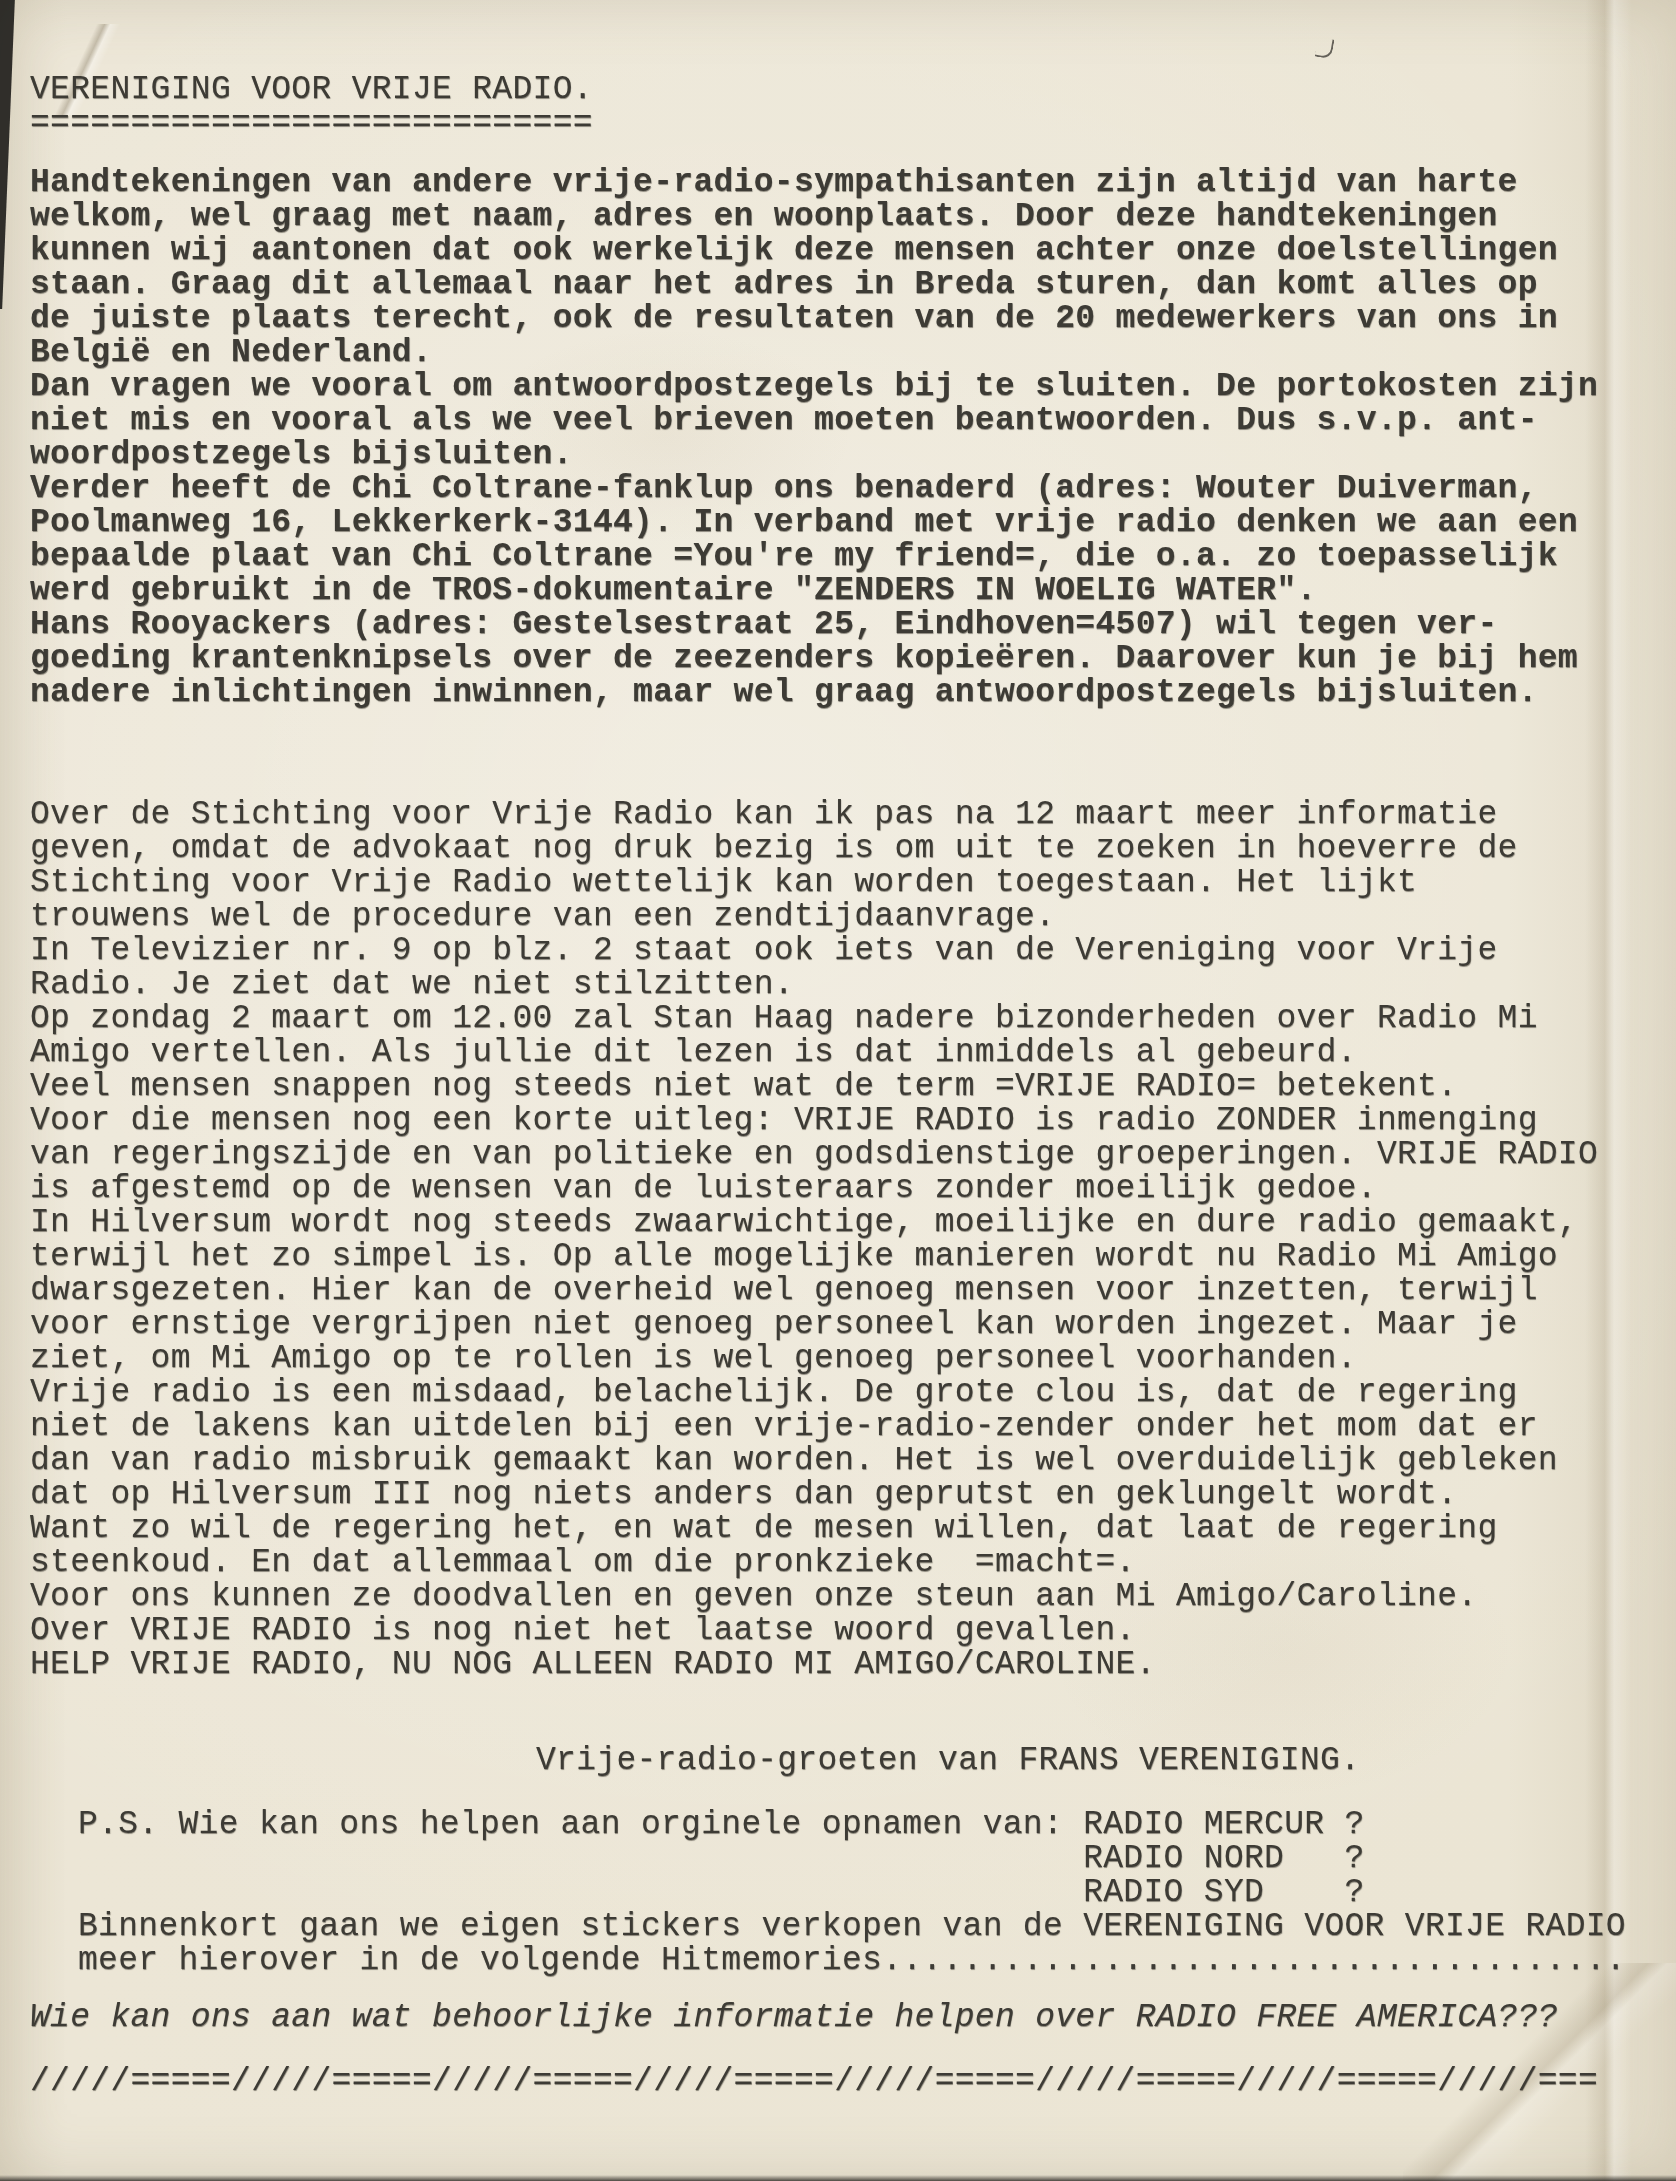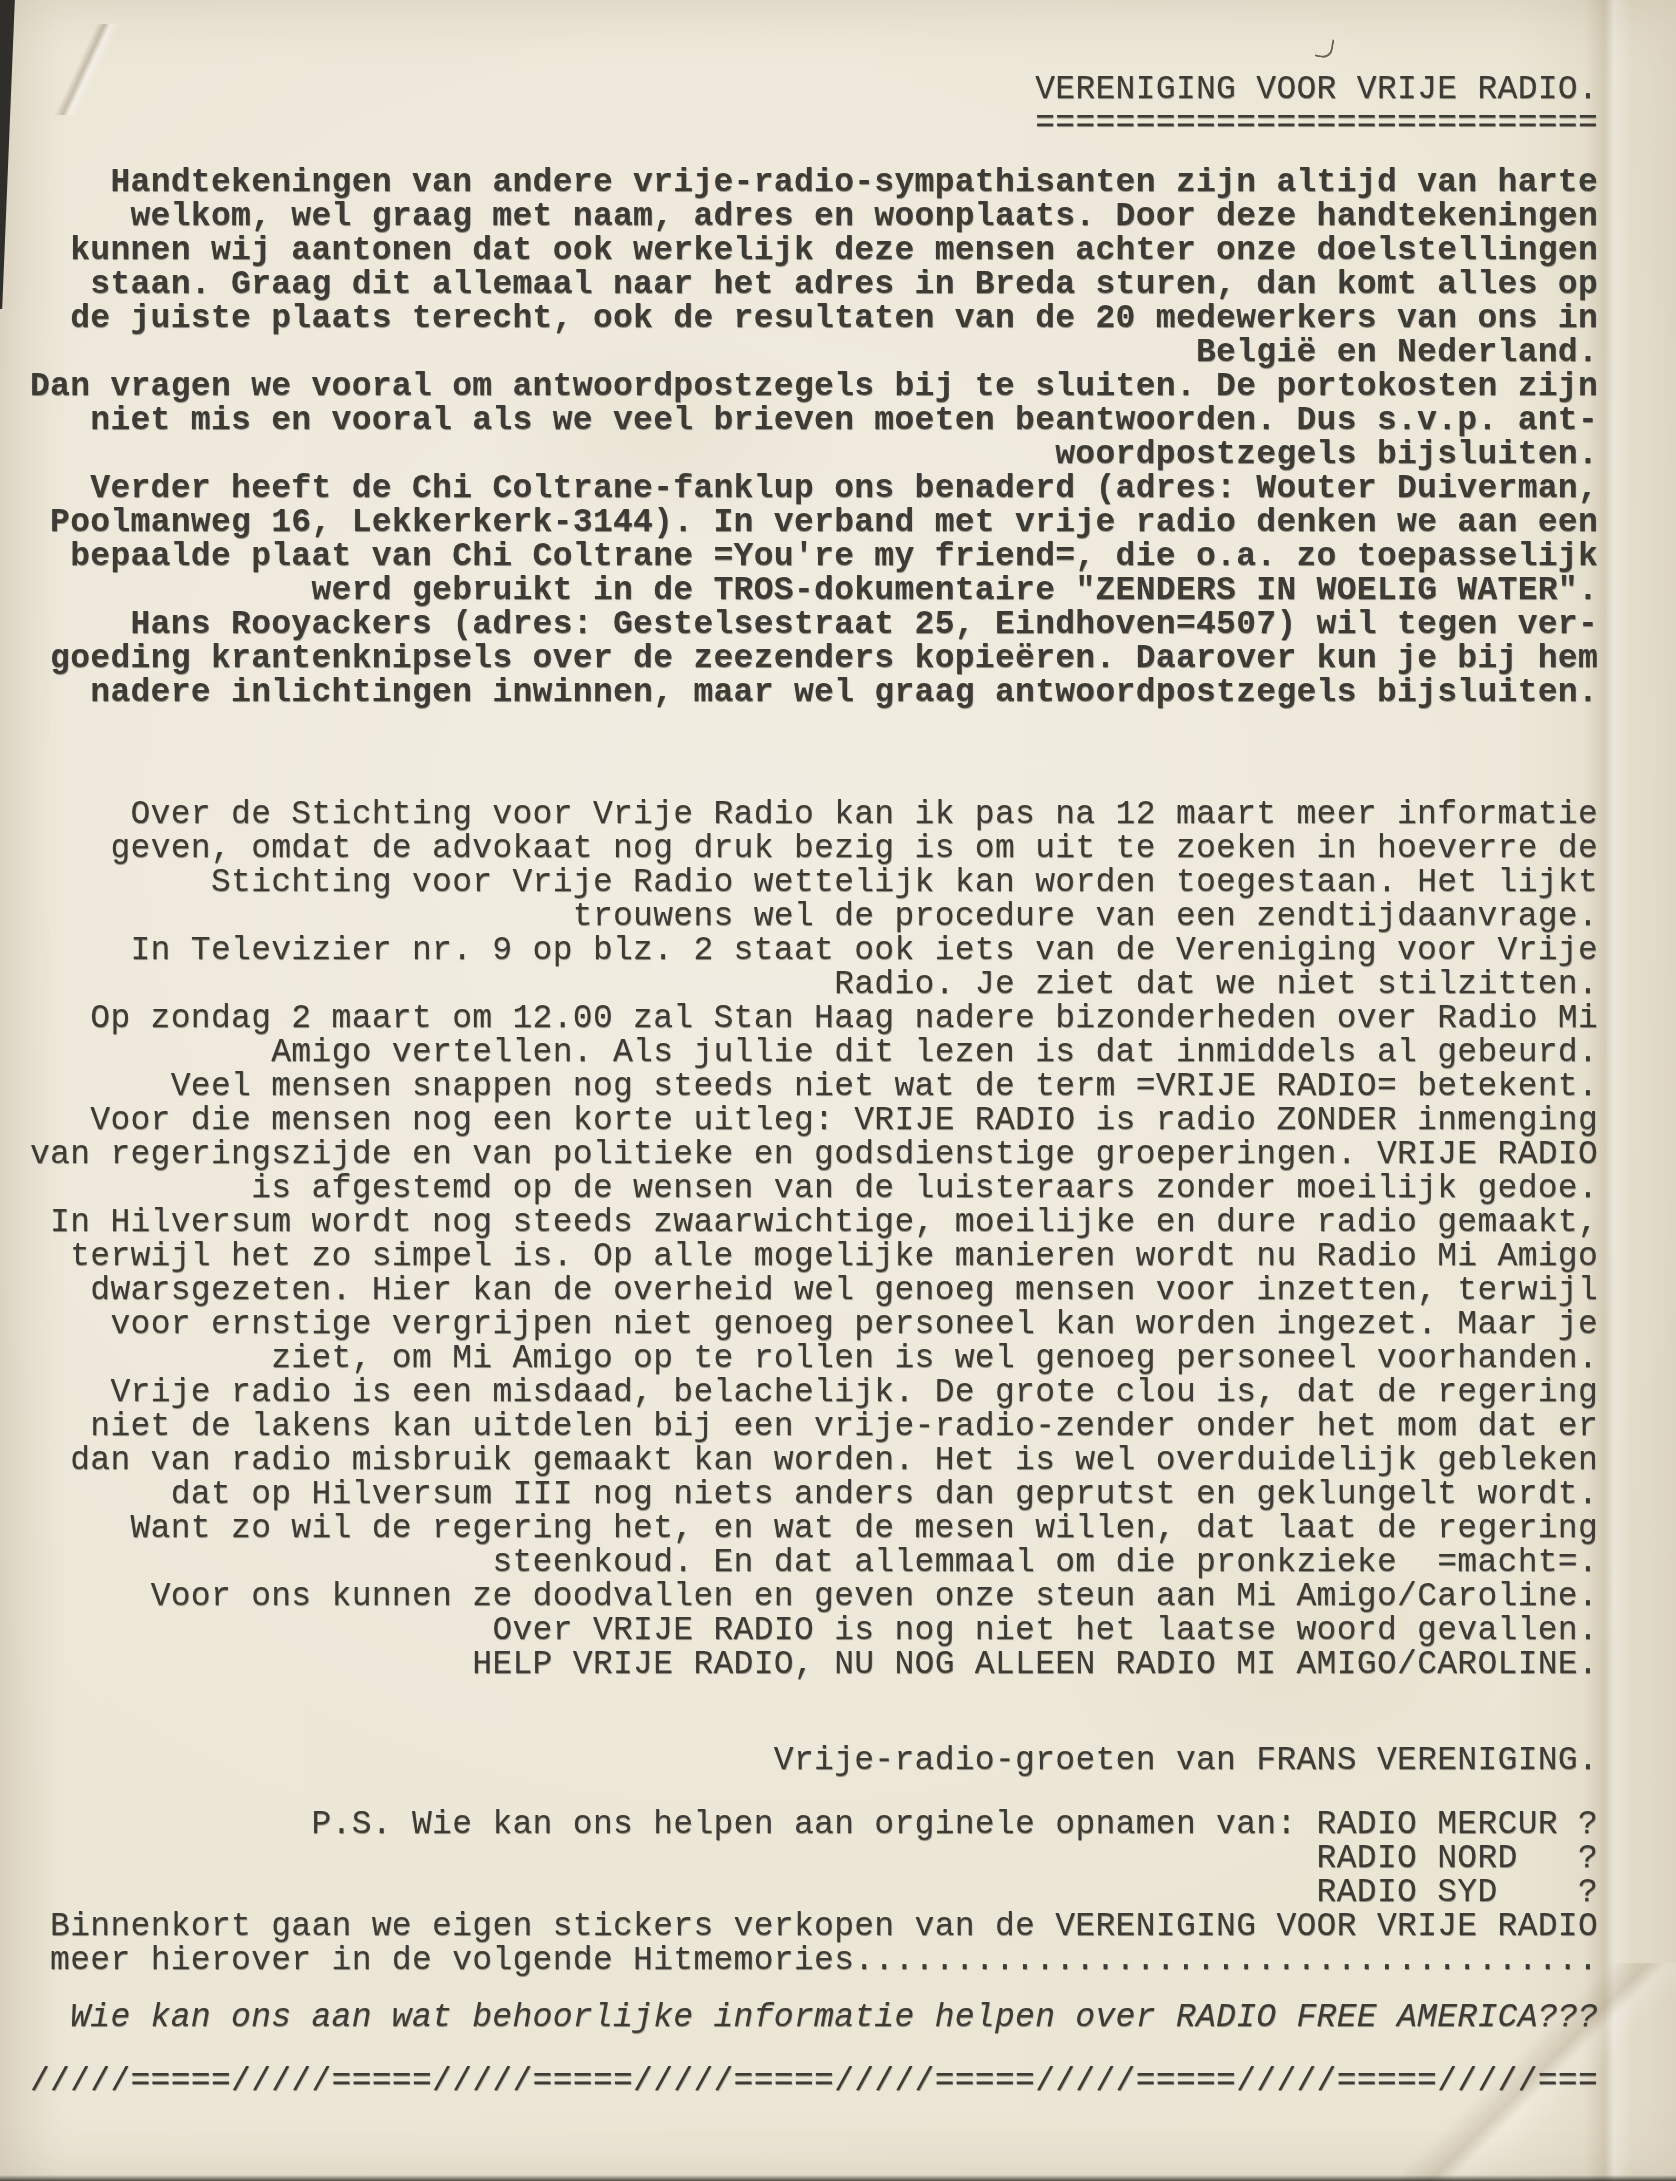--- a/index.html
+++ b/index.html
@@ -52,29 +52,28 @@
   .stain-b {
     position: absolute; left: 1046px; top: 1500px; width: 473px; height: 300px;
     background: radial-gradient(ellipse at center, rgba(158,138,98,0.06), transparent 70%);
   }
   .doc {
     position: absolute; left: 30px; top: 73px;
     font-family: "Liberation Mono", "DejaVu Sans Mono", monospace;
     font-size: 33px; line-height: 34px; letter-spacing: 0.3px;
     color: #3d3b35;
     text-shadow: 0.4px 0.5px 0.8px rgba(62,58,49,0.55);
-    text-align: right;
   }
   pre { margin: 0; font: inherit; letter-spacing: inherit; }
   .title      { }
   .underline  { }
   .p1         { margin-top: 24.5px; font-weight: bold; }
   .p2         { margin-top: 88px; }
   .signature  { margin-top: 62px; margin-left: 506px; }
-  .ps         { margin-top: 30px; }
+  .ps         { margin-top: 30px; margin-left: 48px; }
   .question   { margin-top: 23px; font-style: italic; }
   .footer     { margin-top: 30px; }
 </style>
 </head>
 <body>
 
 <div class="paper">
   <div class="edge-left"></div>
   <div class="fold-crease"></div>
   <div class="page-curl"></div>

